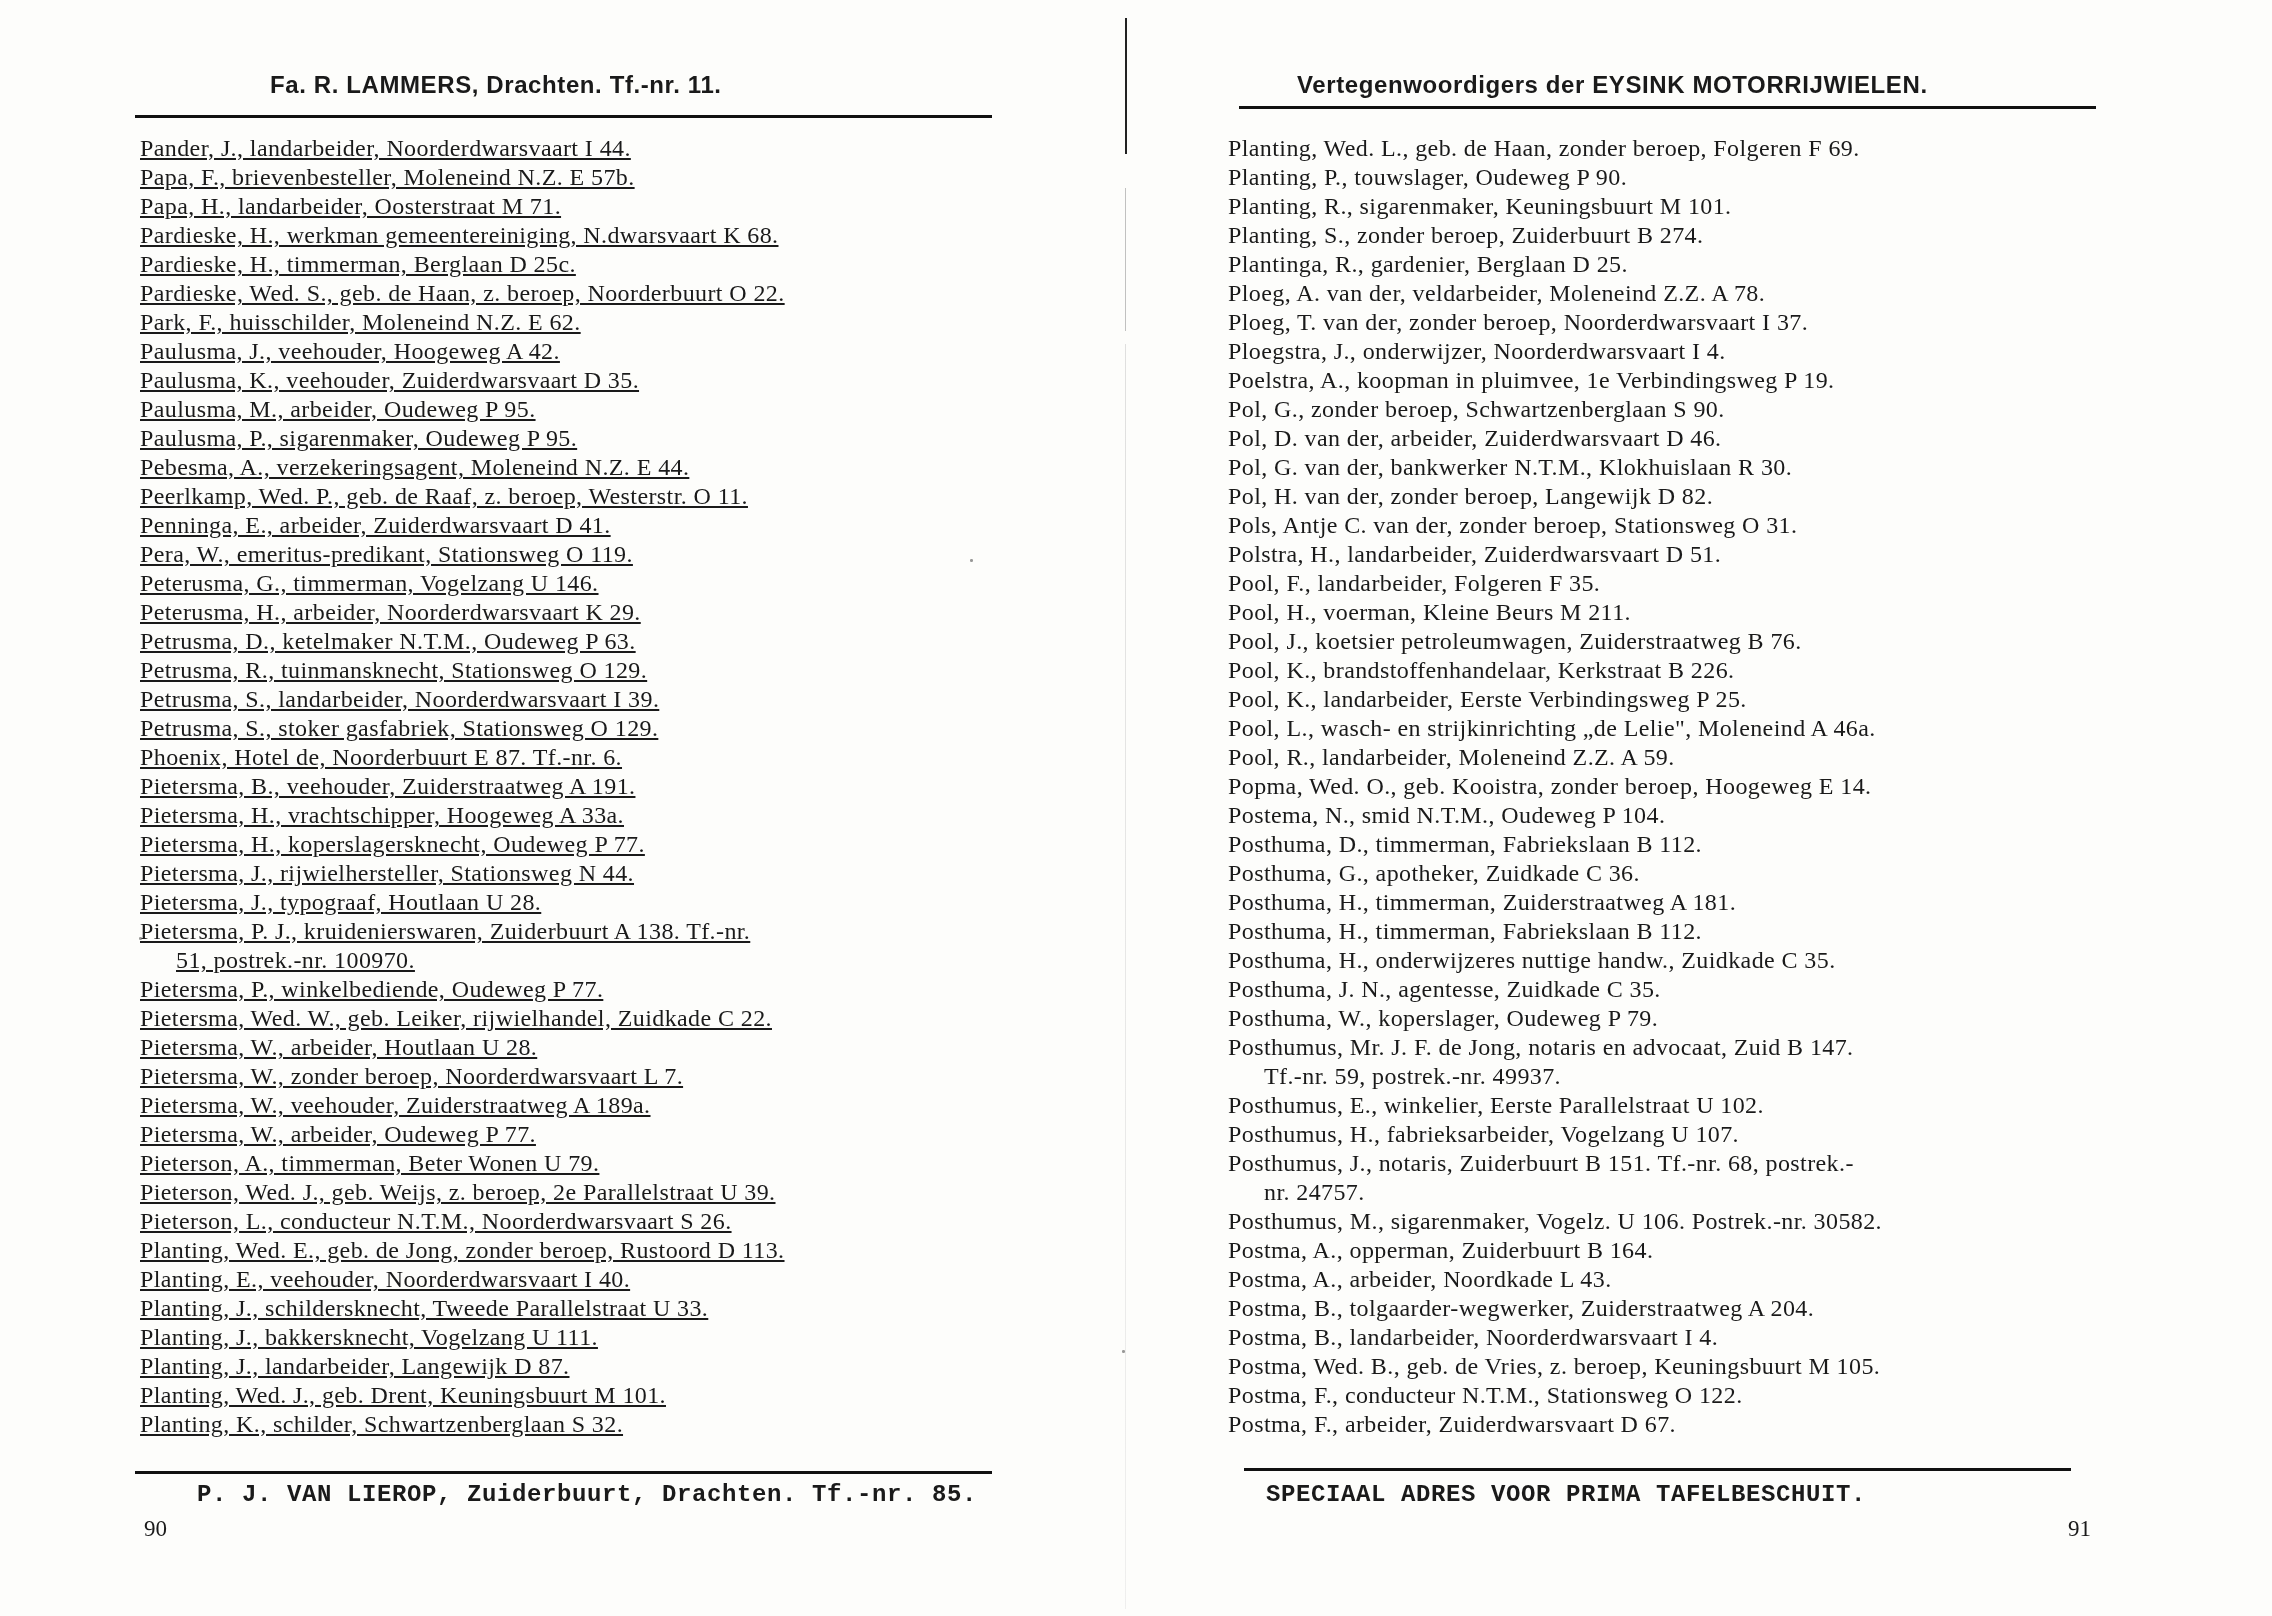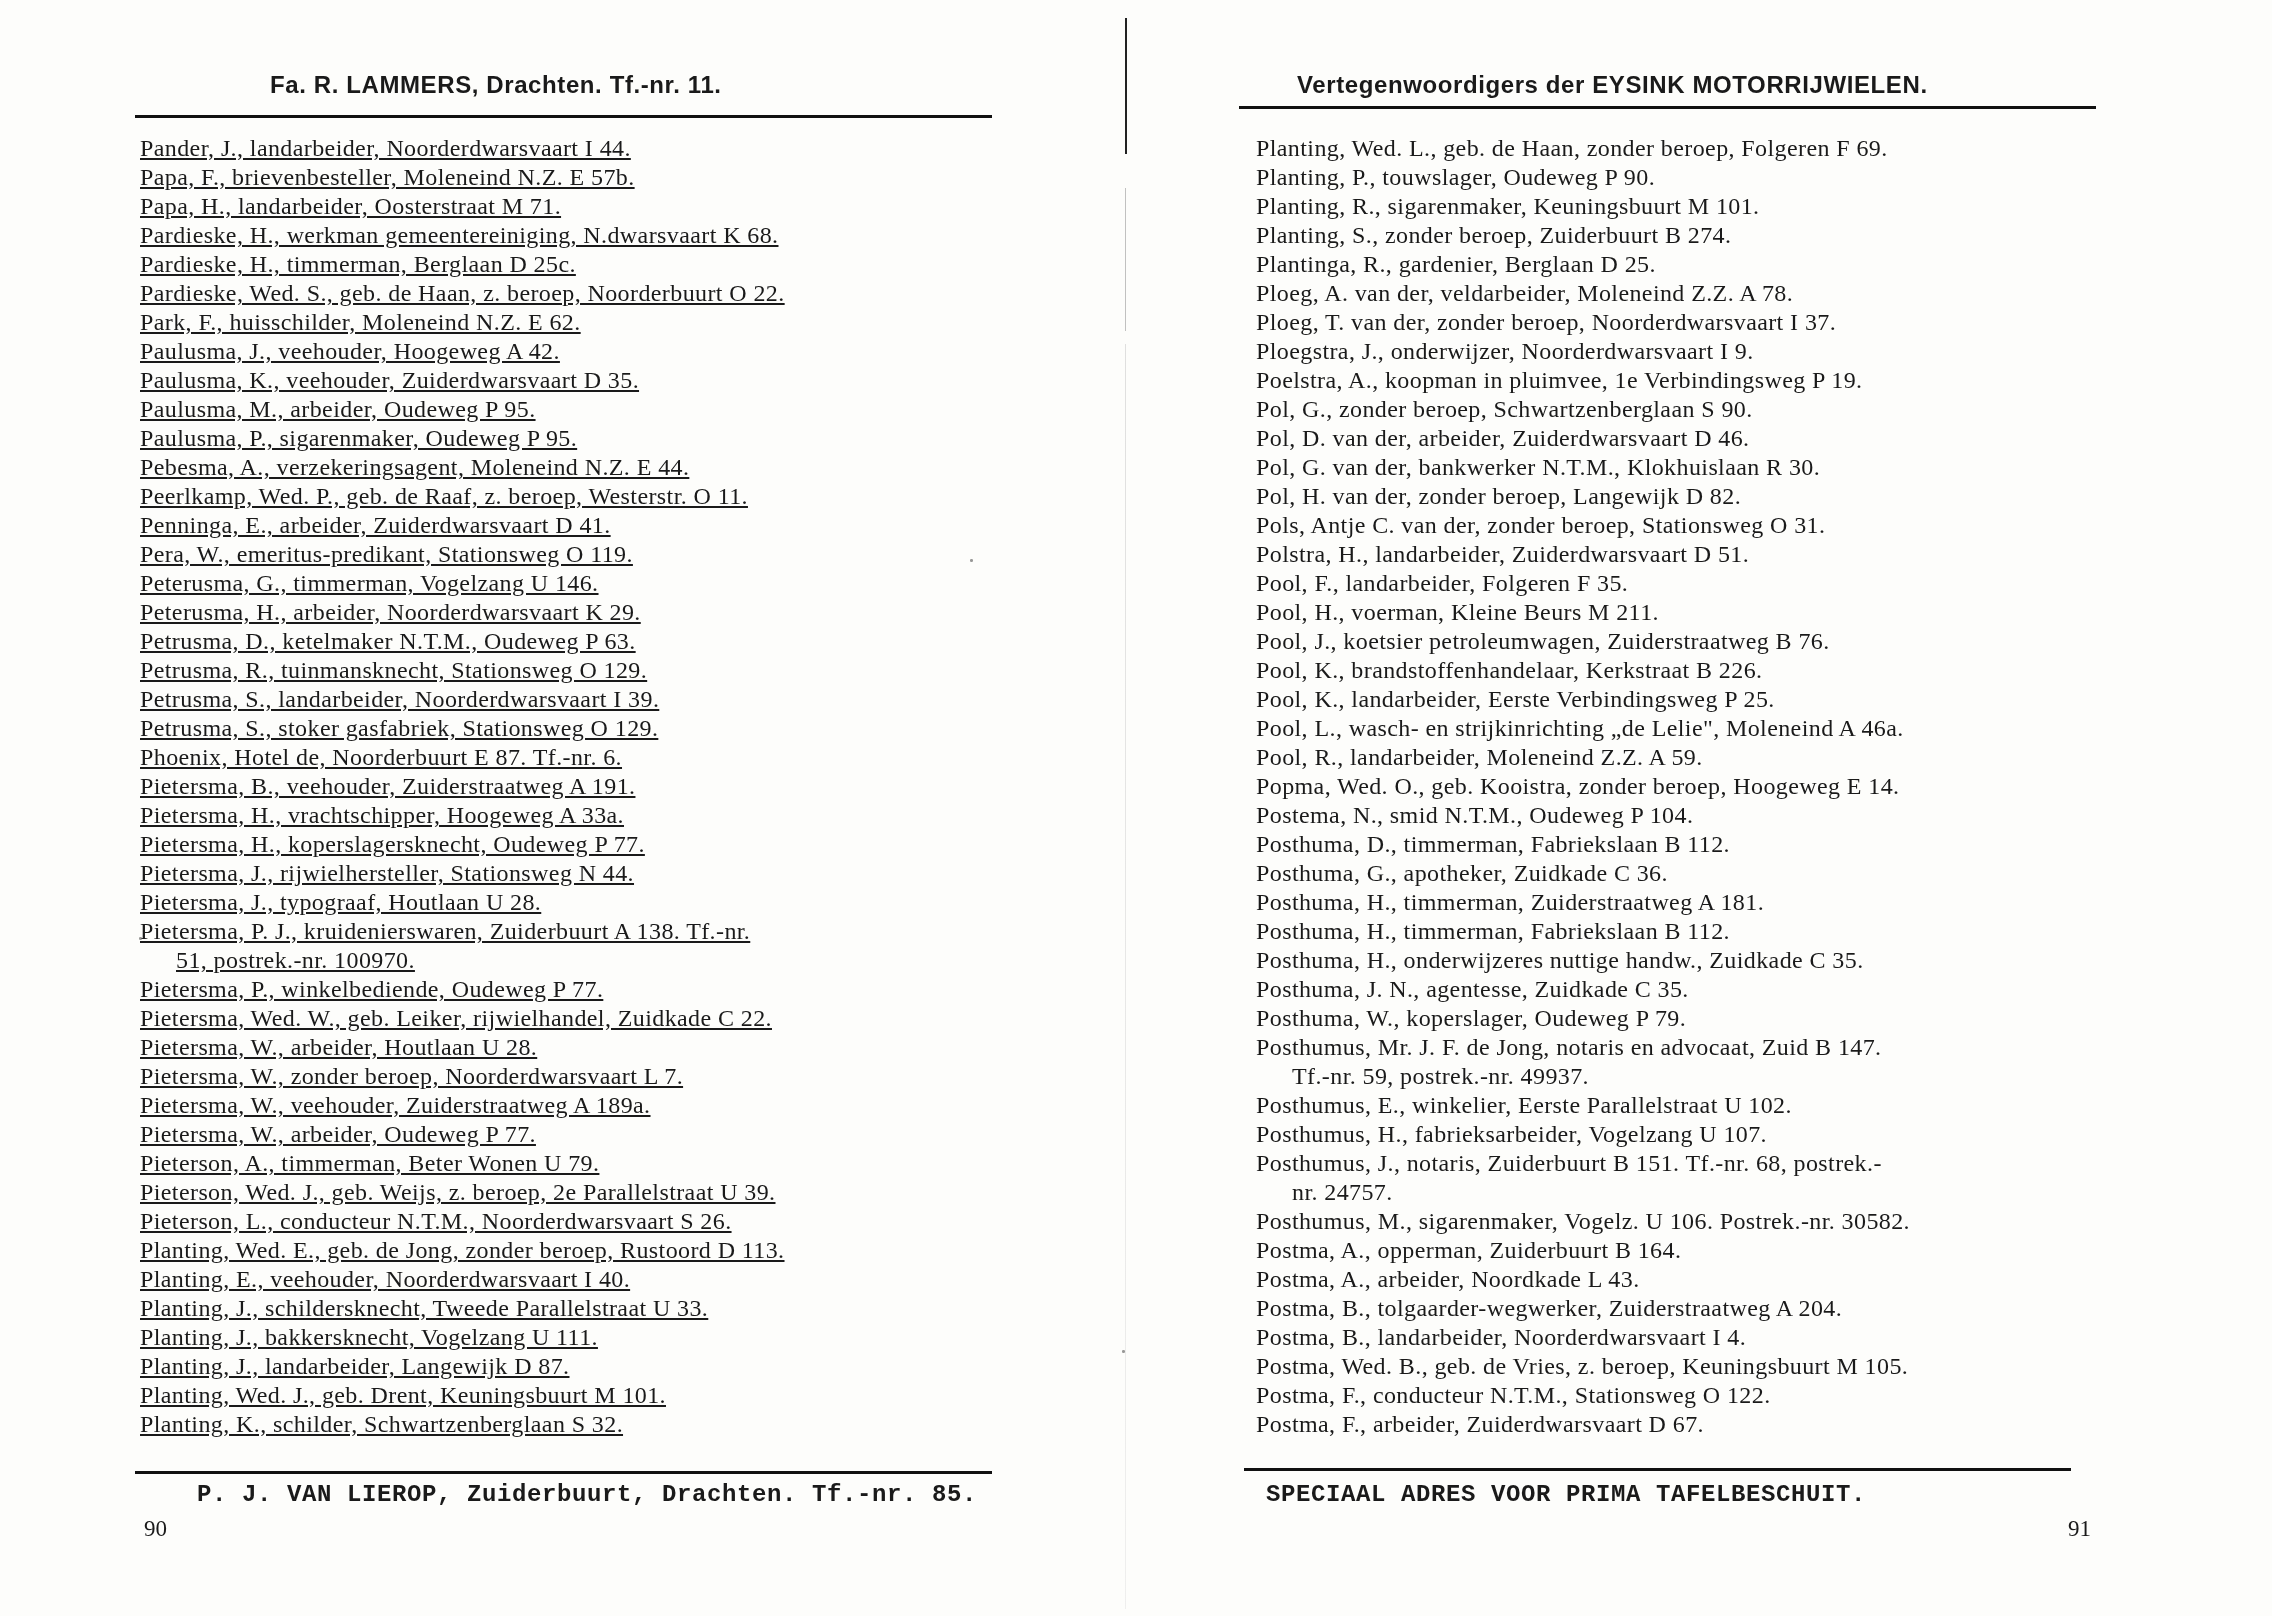--- a/index.html
+++ b/index.html
@@ -108,29 +108,29 @@
       <li><span>Planting, K., schilder, Schwartzenberglaan S 32.</span></li>
     </ul>
   <div class="rule" style="left:135px; top:1471px; width:857px;"></div>
   <div class="footer" style="left:189px; top:1481px;">P. J. VAN LIEROP, Zuiderbuurt, Drachten.  Tf.-nr. 85.</div>
   <div class="pagenum" style="left:144px; top:1516px;">90</div>
 </section>
 
 <section class="page right">
   <div class="header" style="left:165px; top:71px;">Vertegenwoordigers der EYSINK MOTORRIJWIELEN.</div>
   <div class="rule" style="left:107px; top:106px; width:857px;"></div>
-  <ul class="entries" id="right-entries" style="left:124px; top:134px;">
+  <ul class="entries" id="right-entries" style="left:96px; top:134px;">
       <li><span>Planting, Wed. L., geb. de Haan, zonder beroep, Folgeren F 69.</span></li>
       <li><span>Planting, P., touwslager, Oudeweg P 90.</span></li>
       <li><span>Planting, R., sigarenmaker, Keuningsbuurt M 101.</span></li>
       <li><span>Planting, S., zonder beroep, Zuiderbuurt B 274.</span></li>
       <li><span>Plantinga, R., gardenier, Berglaan D 25.</span></li>
       <li><span>Ploeg, A. van der, veldarbeider, Moleneind Z.Z. A 78.</span></li>
       <li><span>Ploeg, T. van der, zonder beroep, Noorderdwarsvaart I 37.</span></li>
-      <li><span>Ploegstra, J., onderwijzer, Noorderdwarsvaart I 9.</span></li>
+      <li><span>Ploegstra, J., onderwijzer, Noorderdwarsvaart I 4.</span></li>
       <li><span>Poelstra, A., koopman in pluimvee, 1e Verbindingsweg P 19.</span></li>
       <li><span>Pol, G., zonder beroep, Schwartzenberglaan S 90.</span></li>
       <li><span>Pol, D. van der, arbeider, Zuiderdwarsvaart D 46.</span></li>
       <li><span>Pol, G. van der, bankwerker N.T.M., Klokhuislaan R 30.</span></li>
       <li><span>Pol, H. van der, zonder beroep, Langewijk D 82.</span></li>
       <li><span>Pols, Antje C. van der, zonder beroep, Stationsweg O 31.</span></li>
       <li><span>Polstra, H., landarbeider, Zuiderdwarsvaart D 51.</span></li>
       <li><span>Pool, F., landarbeider, Folgeren F 35.</span></li>
       <li><span>Pool, H., voerman, Kleine Beurs M 211.</span></li>
       <li><span>Pool, J., koetsier petroleumwagen, Zuiderstraatweg B 76.</span></li>

